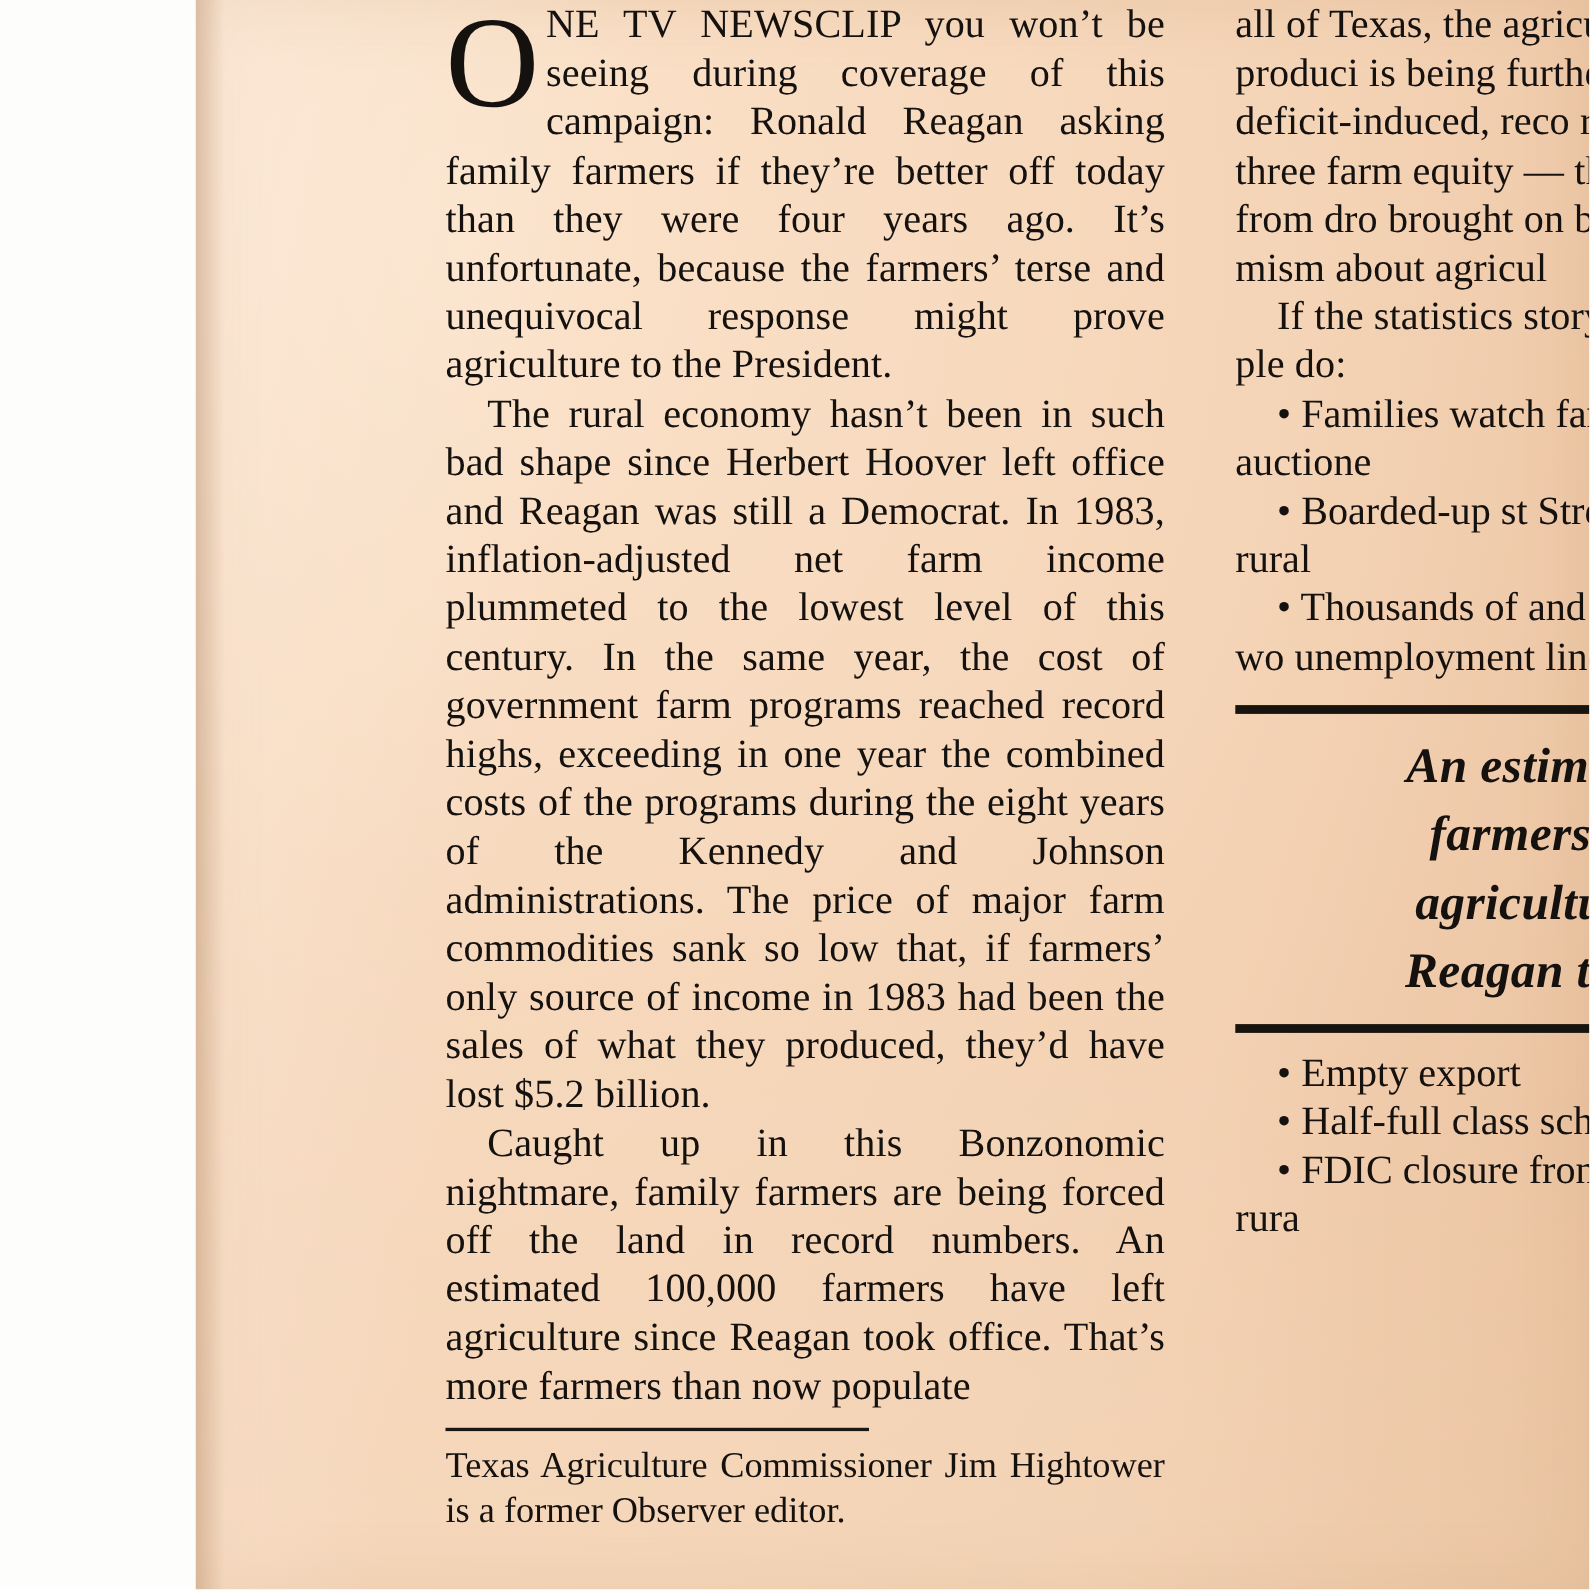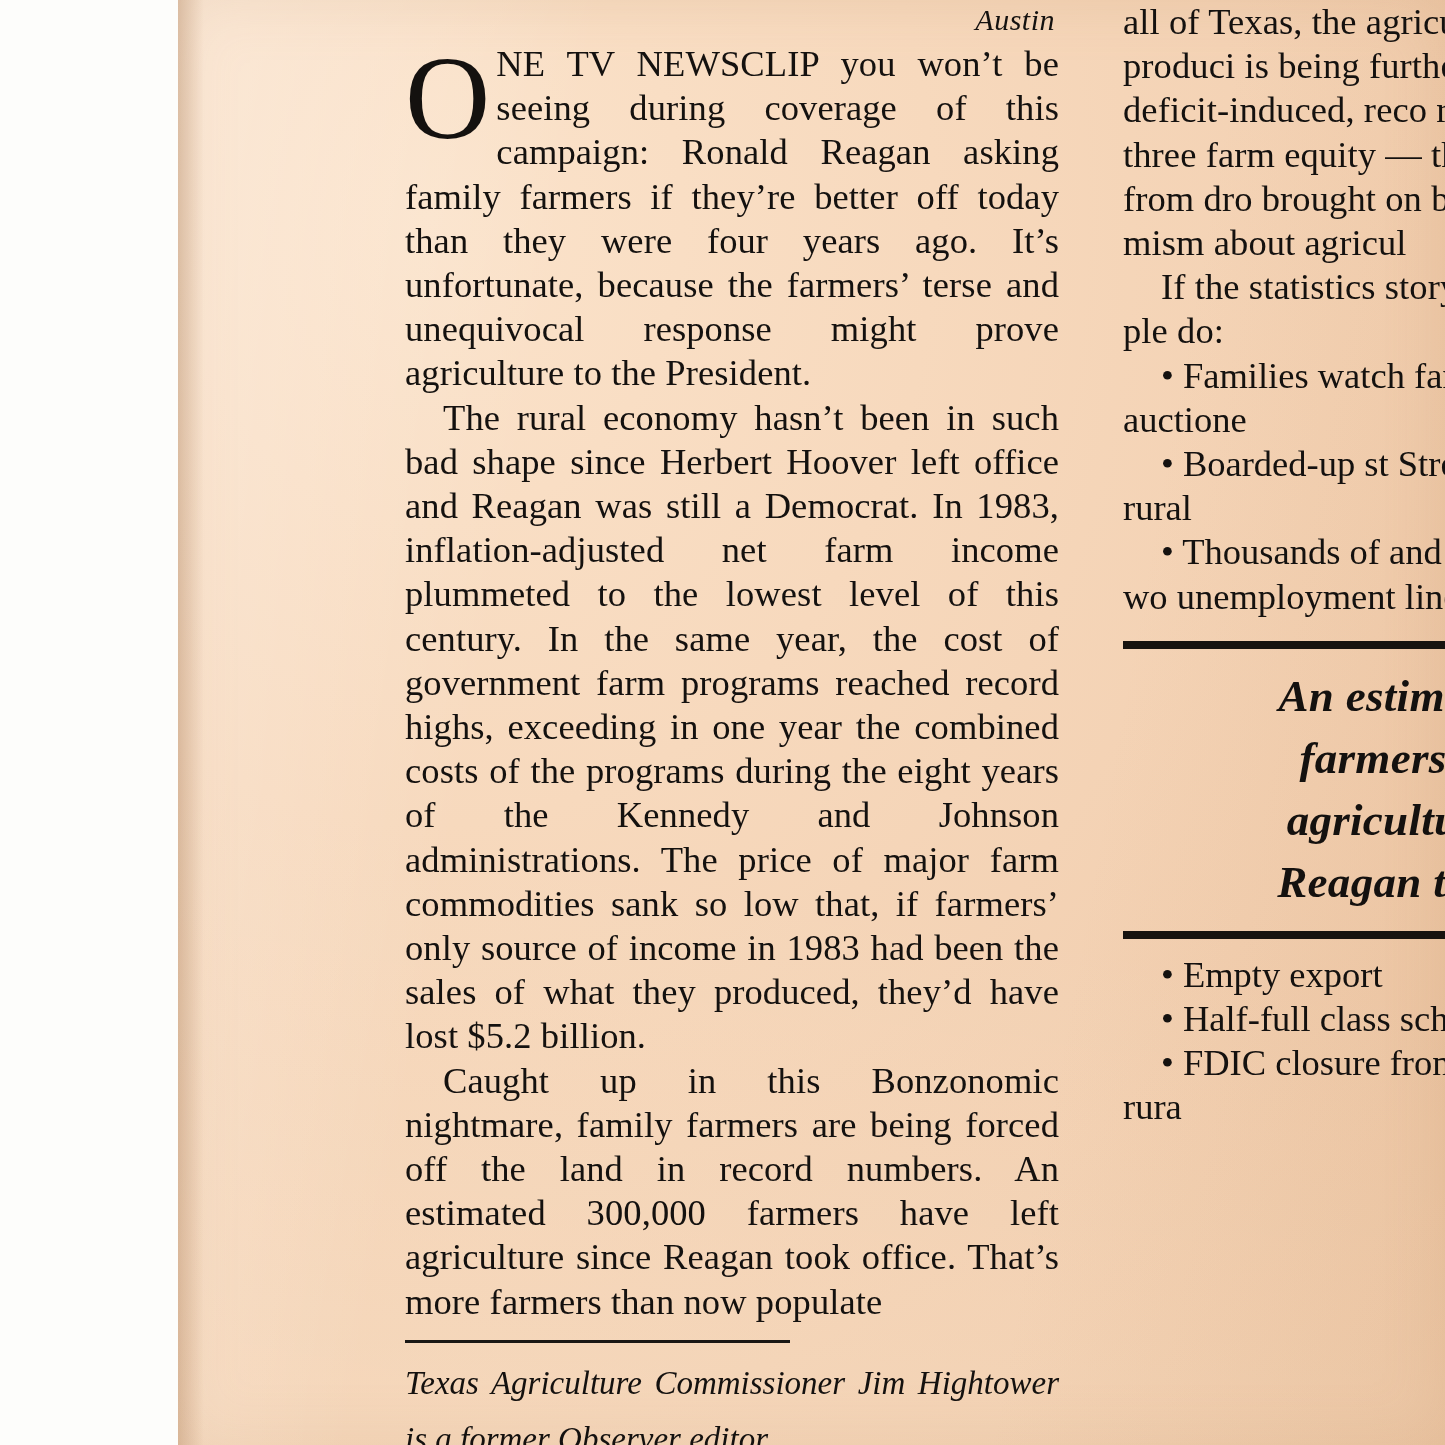--- a/index.html
+++ b/index.html
@@ -81,22 +81,21 @@
   }
   .rule {
     height: 3px;
     background: #1a1714;
     margin: 16px 0 12px 0;
     width: 385px;
   }
   .footnote {
     margin: 0;
     font-size: 33px;
-    line-height: 56px;
-    font-style: italic;
+    line-height: 41px;
     text-align: justify;
   }
   
   .col-right {
     left: 945px;
     top: 0px;
     width: 500px;
   }
   .col-right p.body { text-align: left; }
   .bullet-p { margin: 0; font-size: 36.5px; line-height: 44.2px; text-indent: 38px; }
@@ -118,27 +117,26 @@
   .pullrule.bottom { margin: 18px 0 14px 0; }
 </style>
 </head>
 <body>
 
 <div id="page">
   <div class="scan">
     <div class="grain"></div>
 
     <div class="col col-left">
-      <div class="byline">Austin</div>
 
       <p class="body"><span class="dropcap">O</span><span>NE TV NEWSCLIP you won’t be seeing during coverage of this campaign: Ronald Reagan asking family farmers if they’re better off today than they were four years ago. It’s unfortunate, because the farmers’ terse and unequivocal response might prove agriculture to the President.</span></p>
 
       <p class="body indent">The rural economy hasn’t been in such bad shape since Herbert Hoover left office and Reagan was still a Democrat. In 1983, inflation-adjusted net farm income plummeted to the lowest level of this century. In the same year, the cost of government farm programs reached record highs, exceeding in one year the combined costs of the programs during the eight years of the Kennedy and Johnson administrations. The price of major farm commodities sank so low that, if farmers’ only source of income in 1983 had been the sales of what they produced, they’d have lost $5.2 billion.</p>
 
-      <p class="body indent">Caught up in this Bonzonomic nightmare, family farmers are being forced off the land in record numbers. An estimated 300,000 farmers have left agriculture since Reagan took office. That’s more farmers than now populate</p>
+      <p class="body indent">Caught up in this Bonzonomic nightmare, family farmers are being forced off the land in record numbers. An estimated 100,000 farmers have left agriculture since Reagan took office. That’s more farmers than now populate</p>
 
       <div class="rule"></div>
 
       <p class="footnote">Texas Agriculture Commissioner Jim Hightower is a former Observer editor.</p>
     </div>
 
     <div class="col col-right">
       <p class="body">all of Texas, the agricultural produci is being further tigh deficit-induced, reco rates and by three farm equity — the resulting from dro brought on by an u mism about agricul</p>
       <p class="body indent">If the statistics story, there are ple do:</p>
 

